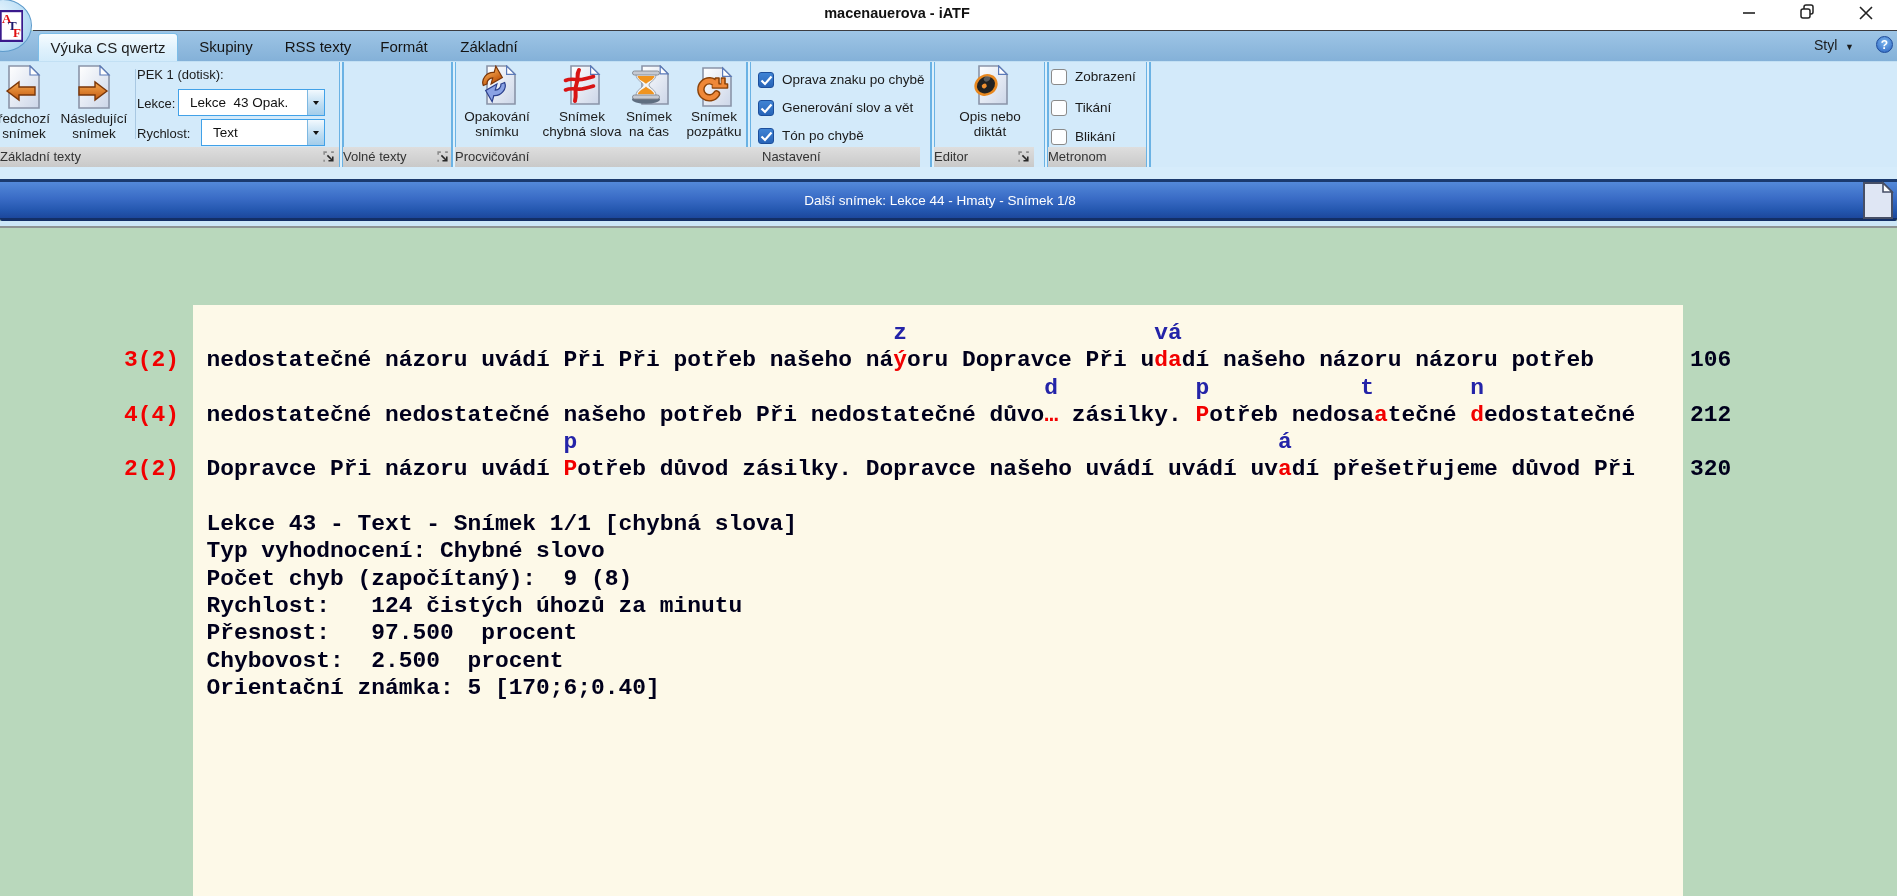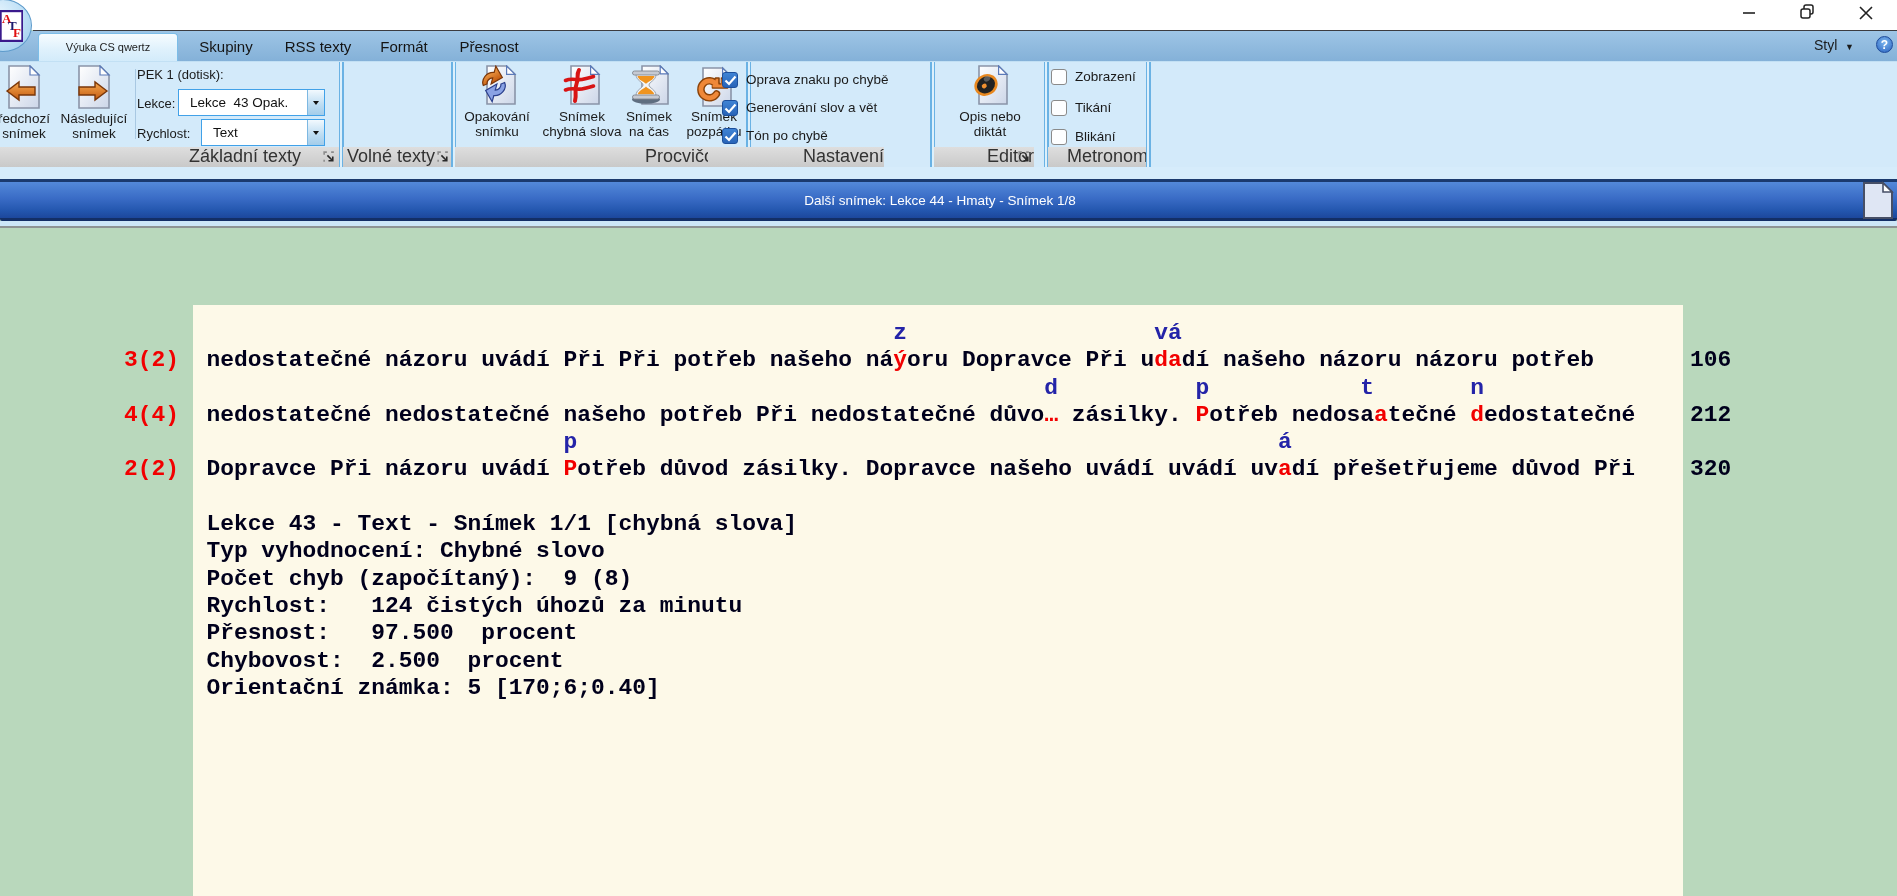--- a/index.html
+++ b/index.html
@@ -6,30 +6,30 @@
 #win{position:relative;width:1897px;height:896px;background:#b9d8bc}
 
 #titlebar{position:absolute;left:0;top:0;width:1897px;height:30px;background:#ffffff}
 #title{position:absolute;left:0;top:5px;width:1794px;text-align:center;font-size:14.5px;font-weight:bold;color:#111}
 .winbtn{position:absolute;top:0;width:14px;height:30px;color:#222}
 
 #darkline{position:absolute;left:33px;top:30px;width:1864px;height:1px;background:#3b3b40}
 
 #tabrow{position:absolute;left:0;top:31px;width:1897px;height:30px;background:linear-gradient(#9ec5e6,#84b1d8)}
 .tab{position:absolute;top:2px;height:28px;line-height:28px;font-size:15px;color:#141414;text-align:center}
-#activetab{position:absolute;left:38px;top:2px;width:140px;height:29px;background:linear-gradient(#f7fcff,#dff1fc 55%,#d2ebfa);border:1px solid #7cbde8;border-bottom:none;border-radius:4px 4px 0 0;line-height:27px;text-align:center;font-size:11px;color:#1c1c1c}
+#activetab{position:absolute;left:38px;top:2px;width:140px;height:29px;background:linear-gradient(#f7fcff,#dff1fc 55%,#d2ebfa);border:1px solid #7cbde8;border-bottom:none;border-radius:4px 4px 0 0;line-height:27px;text-align:center;font-size:15px;color:#1c1c1c}
 #styl{position:absolute;right:43px;top:6px;font-size:14px;color:#1a1a1a}
 #helpbtn{position:absolute;right:4px;top:5px;width:17px;height:17px;border-radius:50%;background:radial-gradient(circle at 50% 35%,#7db8ef,#2a62c0);border:1px solid #1d4a9a;color:#fff;font-size:12px;font-weight:bold;text-align:center;line-height:16px}
 
 #appcircle{position:absolute;left:-26px;top:-1px;width:58px;height:53px;border-radius:50%;background:radial-gradient(circle at 40% 30%,#e8f5fe,#b9ddf5 60%,#9cc8ea);border:1px solid #5e9bcb;z-index:5}
 #appicon{position:absolute;left:0px;top:10px;width:23px;height:32px;z-index:6}
 
 #ribbon{position:absolute;left:0;top:61px;width:1897px;height:106px;background:#d3eafa}
 .group{position:absolute;top:0;height:106px}
-.glabel{position:absolute;left:0;bottom:0;width:100%;height:20px;background:linear-gradient(#dedede,#c9c9c9);font-size:18px;color:#333;text-align:right;line-height:19px}
+.glabel{position:absolute;left:0;bottom:0;width:100%;height:20px;background:linear-gradient(#dedede,#c9c9c9);font-size:13px;color:#333;text-align:left;line-height:19px}
 .gsep{position:absolute;top:0;width:5px;height:106px;background:linear-gradient(90deg,#6ab2e4 0 1.5px,#dcf0fc 1.5px 3.5px,#6ab2e4 3.5px 5px)}
 .bigbtn{position:absolute;top:2px;text-align:center;font-size:13.5px;color:#1a1a1a;line-height:14.5px}
 .bigbtn .ic{display:block;margin:2px auto 3px}
 .cbrow{position:absolute;height:16px;font-size:13.5px;color:#1a1a1a;line-height:16px;white-space:nowrap}
 .cb{position:absolute;left:0;top:0;width:16px;height:16px;border-radius:3px}
 .cb.on{background:linear-gradient(#3f83d4,#2864b8);border:1px solid #1c4f9c}
 .cb.off{background:#fdfeff;border:1px solid #8a8a8a}
 .cb.on svg{position:absolute;left:1px;top:2px}
 .cblabel{position:absolute;left:24px;top:0}
 .launcher{position:absolute;bottom:3px;width:14px;height:14px}
@@ -50,38 +50,39 @@
 #content{position:absolute;left:0;top:228px;width:1897px;height:668px;background:#b9d8bc}
 #panel{position:absolute;left:193px;top:77px;width:1490px;height:591px;background:#fdf9e8}
 #mono{position:absolute;left:124px;top:92px;font-family:"Liberation Mono",monospace;font-weight:bold;font-size:22.9px;line-height:27.3px;color:#00001c;white-space:pre}
 #mono .r{color:#f20000}
 #mono .b{color:#2424a8}
 svg{display:block}
 </style></head>
 <body>
 <div id="win">
   <div id="titlebar">
+    <div id="title">macenauerova - iATF</div>
     <svg class="winbtn" style="left:1742px" width="14" height="30">
         <line x1="1" y1="13" x2="13" y2="13" stroke="#222" stroke-width="1.6"></line>
       </svg>
     <svg class="winbtn" style="left:1800px" width="14" height="30">
         <rect x="1" y="9" width="9" height="9" rx="2" fill="none" stroke="#222" stroke-width="1.5"></rect>
         <path d="M4 9 v-2 a2 2 0 0 1 2-2 h5 a2 2 0 0 1 2 2 v5 a2 2 0 0 1 -2 2 h-1" fill="none" stroke="#222" stroke-width="1.5"></path>
       </svg>
     <svg class="winbtn" style="left:1859px" width="14" height="30">
         <path d="M1 7 L13 19 M13 7 L1 19" stroke="#222" stroke-width="1.6"></path>
       </svg>
   </div>
   <div id="darkline"></div>
   <div id="tabrow">
     <div id="activetab">Výuka CS qwertz</div>
     <div class="tab" style="left:186px;width:80px">Skupiny</div>
     <div class="tab" style="left:278px;width:80px">RSS texty</div>
     <div class="tab" style="left:370px;width:68px">Formát</div>
-    <div class="tab" style="left:450px;width:78px">Přesnost</div>
+    <div class="tab" style="left:450px;width:78px">Základní</div>
     <div id="styl">Styl&nbsp; <span style="font-size:9px">▼</span></div>
     <div id="helpbtn">?</div>
   </div>
   <div id="appcircle"></div>
   <svg id="appicon" viewBox="0 0 23 32">
     <rect x="0.5" y="1" width="22" height="30" fill="#fff" stroke="#3a1a8c" stroke-width="2.4"></rect>
     <text x="2" y="13" font-family="Liberation Serif" font-size="13" font-weight="bold" fill="#e01010">A</text>
     <text x="8" y="20" font-family="Liberation Serif" font-size="13" font-weight="bold" fill="#1a1a6e">T</text>
     <text x="13" y="27" font-family="Liberation Serif" font-size="13" font-weight="bold" fill="#e01010">F</text>
   </svg>
@@ -177,21 +178,21 @@
             <path d="M8 3 h19.6 l8.4 8.4 v29.6 h-28 z" fill="url(#pg)" stroke="#8a94a8" stroke-width="1.6"></path>
 <path d="M27.6 3 l8.4 8.4 h-8.4 z" fill="#ffffff" stroke="#5b7ab8" stroke-width="1.2"></path>
 <path d="M21 19 a8.5 8.5 0 1 0 0.5 10" fill="none" stroke="#8a4208" stroke-width="7.5" stroke-linecap="round"></path>
 <path d="M17.5 23 v-4 h3 v-6 h3.5 v6 h2.5 v-6 h3.5 v6 h2.5 v4 z" fill="#ef8838" stroke="#8a4208" stroke-width="1.6" stroke-linejoin="round"></path>
 <path d="M21 19 a8.5 8.5 0 1 0 0.5 10" fill="none" stroke="#ef8838" stroke-width="4.6" stroke-linecap="round"></path>
 <path d="M17.5 22.2 v-2.5 h3 v-5.5 h2 v5.5 h4 v-5.5 h2 v5.5 h3 v2.5 z" fill="#ef8838"></path>
 </svg>Snímek<br>pozpátku</div>
 <div class="glabel">Procvičování</div>
 </div>
 <div class="gsep" style="left:746px"></div>
-<div class="group" style="left:708px;width:176px">
+<div class="group" style="left:744px;width:176px">
 <div class="cbrow" style="left:14px;top:11px">
           <div class="cb on">
             <svg width="13" height="11" viewBox="0 0 13 11">
               <path d="M1.5 5.5 L5 9 L11.5 1.5" stroke="#fff" stroke-width="2.2" fill="none"></path>
             </svg>
           </div>
           <div class="cblabel">Oprava znaku po chybě</div>
         </div>
 <div class="cbrow" style="left:14px;top:39px">
           <div class="cb on">

